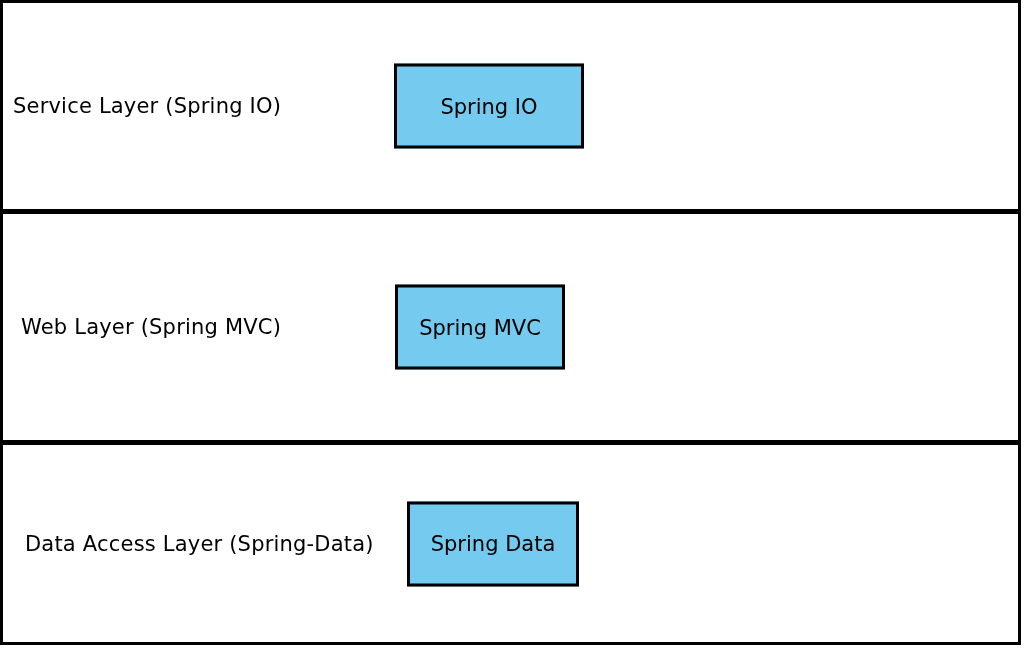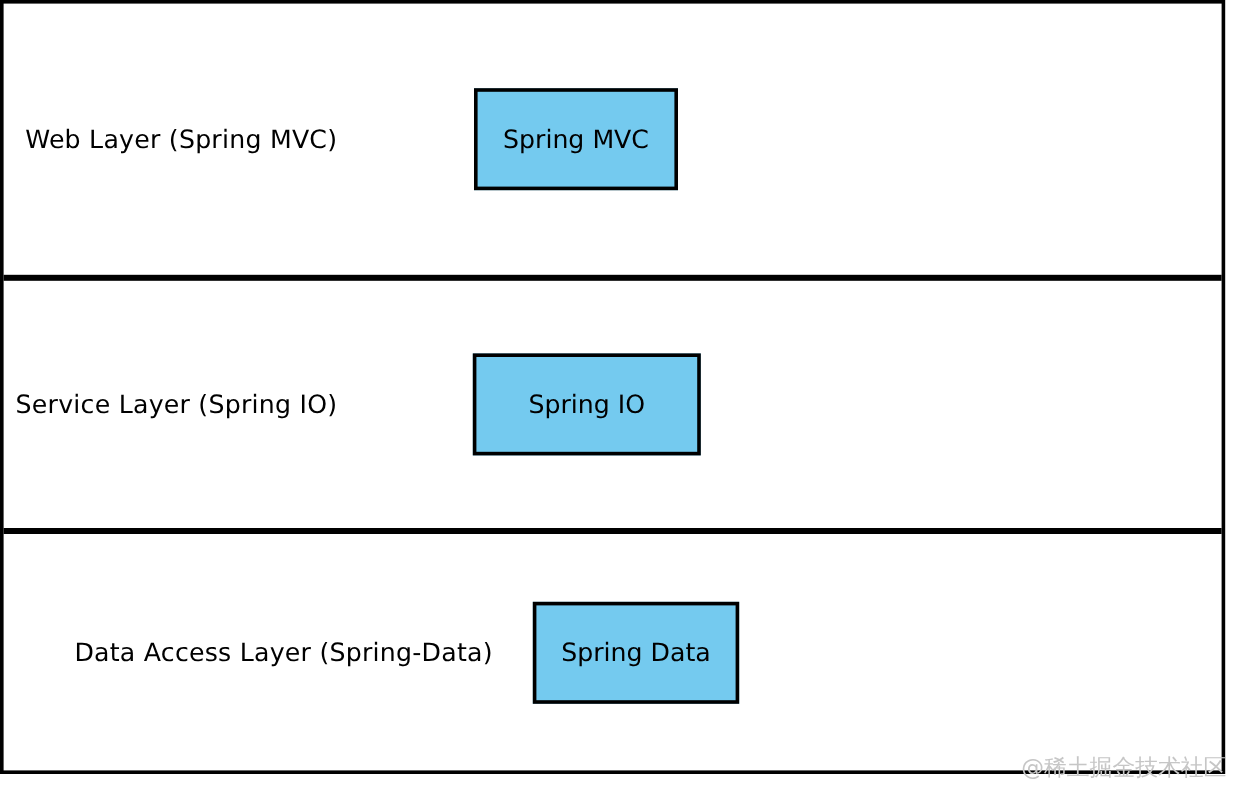--- a/index.html
+++ b/index.html
@@ -36,21 +36,20 @@
   .row-0 {
     height: 231px;
     border-bottom: 5px solid #000000;
   }
   .row-1 {
     height: 211px;
     border-bottom: 5px solid #000000;
   }
   .row-2 {
     flex: 1 1 auto;
-    margin-left: 37px;
   }
   .layer-label {
     font-size: 21px;
     color: #000000;
     white-space: nowrap;
     letter-spacing: 0.2px;
   }
   .row-0 .layer-label { padding-left: 18px; }
   .row-1 .layer-label { padding-left: 10px; }
   .row-2 .layer-label { padding-left: 22px; }
@@ -84,38 +83,37 @@
     z-index: 2;
   }
 </style>
 </head>
 <body>
 
 <div class="canvas">
 
   <div class="diagram">
 
+    <div class="layer-row row-1">
+      <span class="layer-label">Service Layer (Spring IO)</span>
+      <div class="module-box box-1">
+        <span class="box-label">Spring IO</span>
+      </div>
+    </div>
+
     <div class="layer-row row-0">
       <span class="layer-label">Web Layer (Spring MVC)</span>
       <div class="module-box box-0">
         <span class="box-label">Spring MVC</span>
-      </div>
-    </div>
-
-    <div class="layer-row row-1">
-      <span class="layer-label">Service Layer (Spring IO)</span>
-      <div class="module-box box-1">
-        <span class="box-label">Spring IO</span>
       </div>
     </div>
 
     <div class="layer-row row-2">
       <span class="layer-label">Data Access Layer (Spring-Data)</span>
       <div class="module-box box-2">
         <span class="box-label">Spring Data</span>
       </div>
     </div>
 
   </div>
 
-  <div class="watermark">@稀土掘金技术社区</div>
 
 </div>
 
 </body></html>

